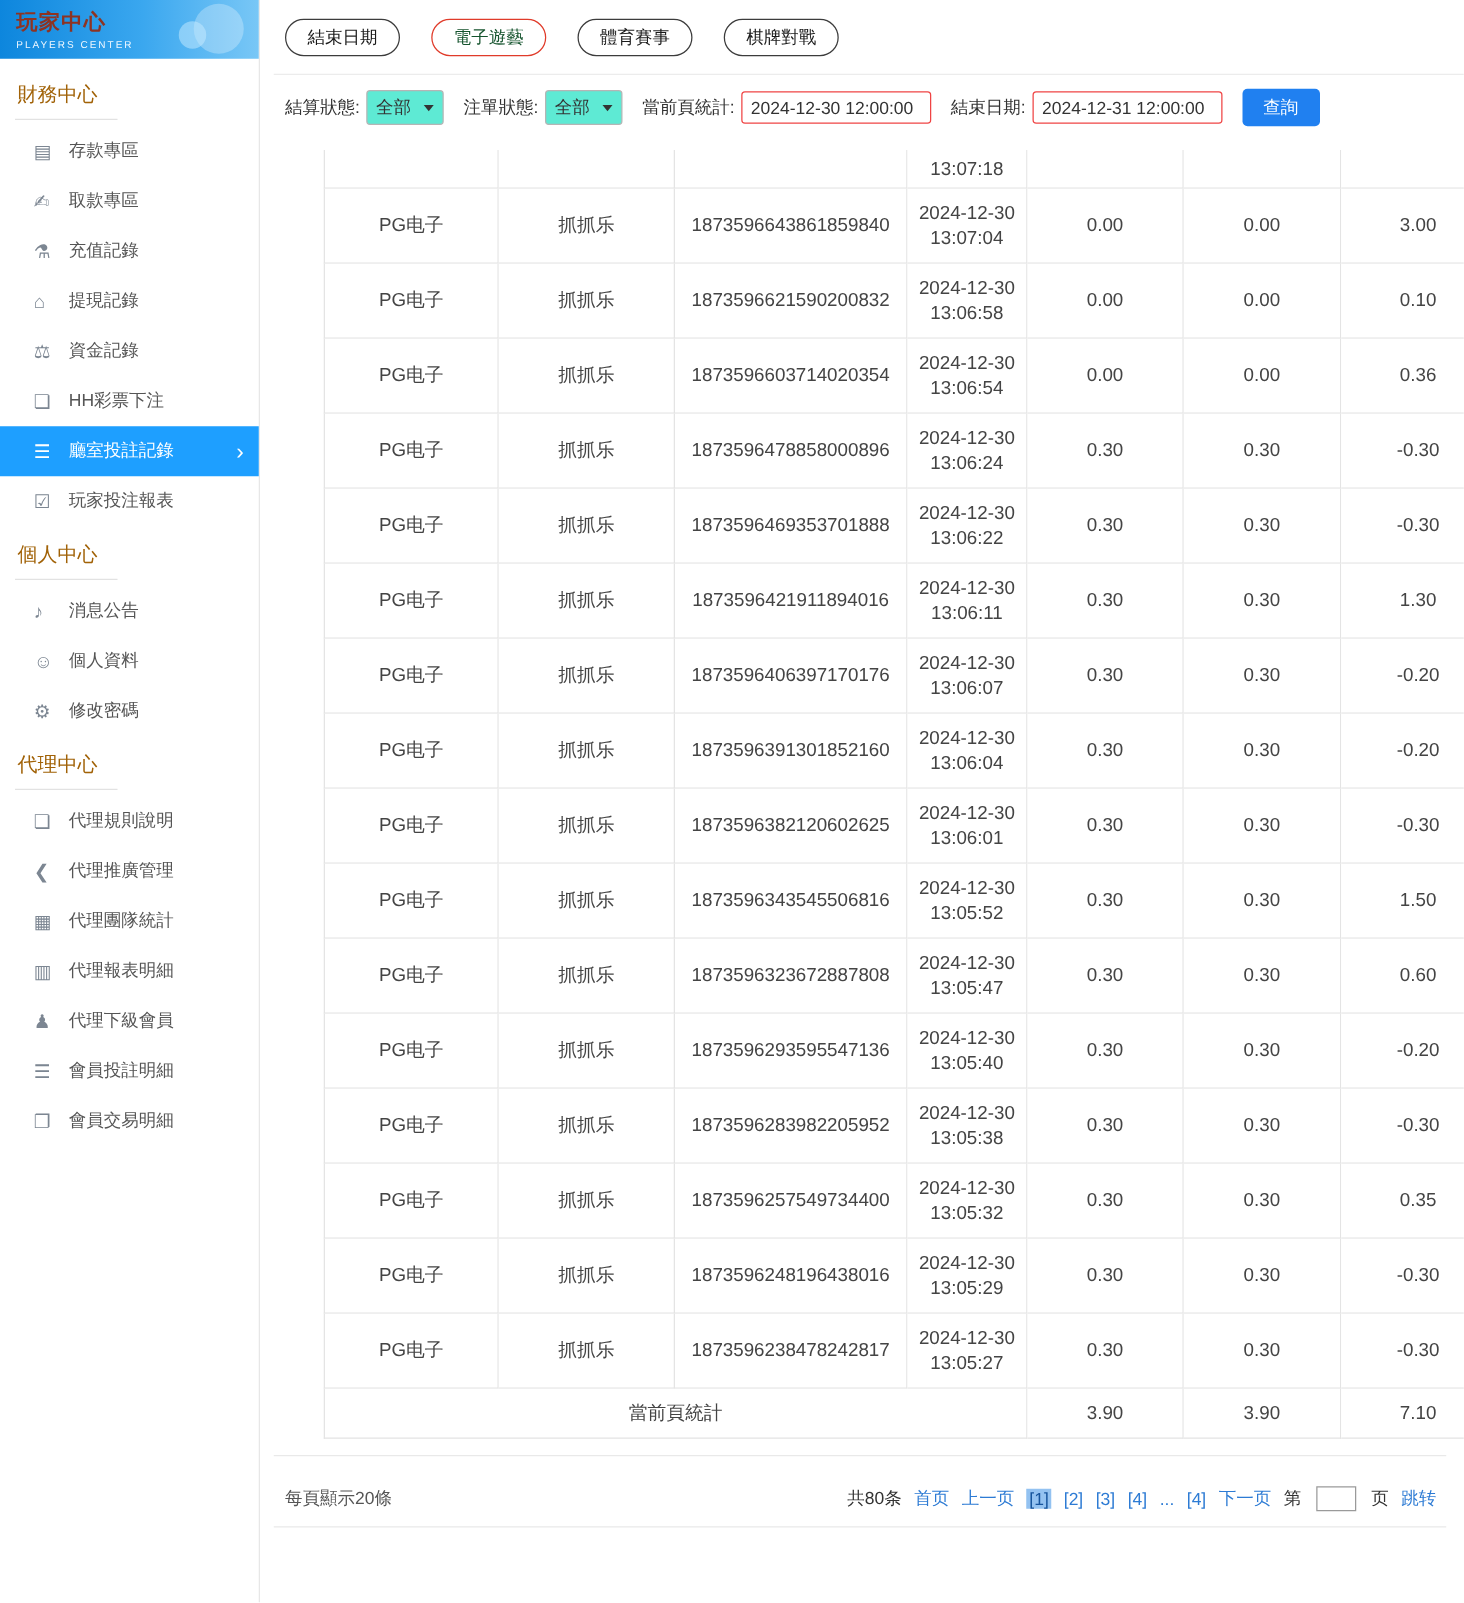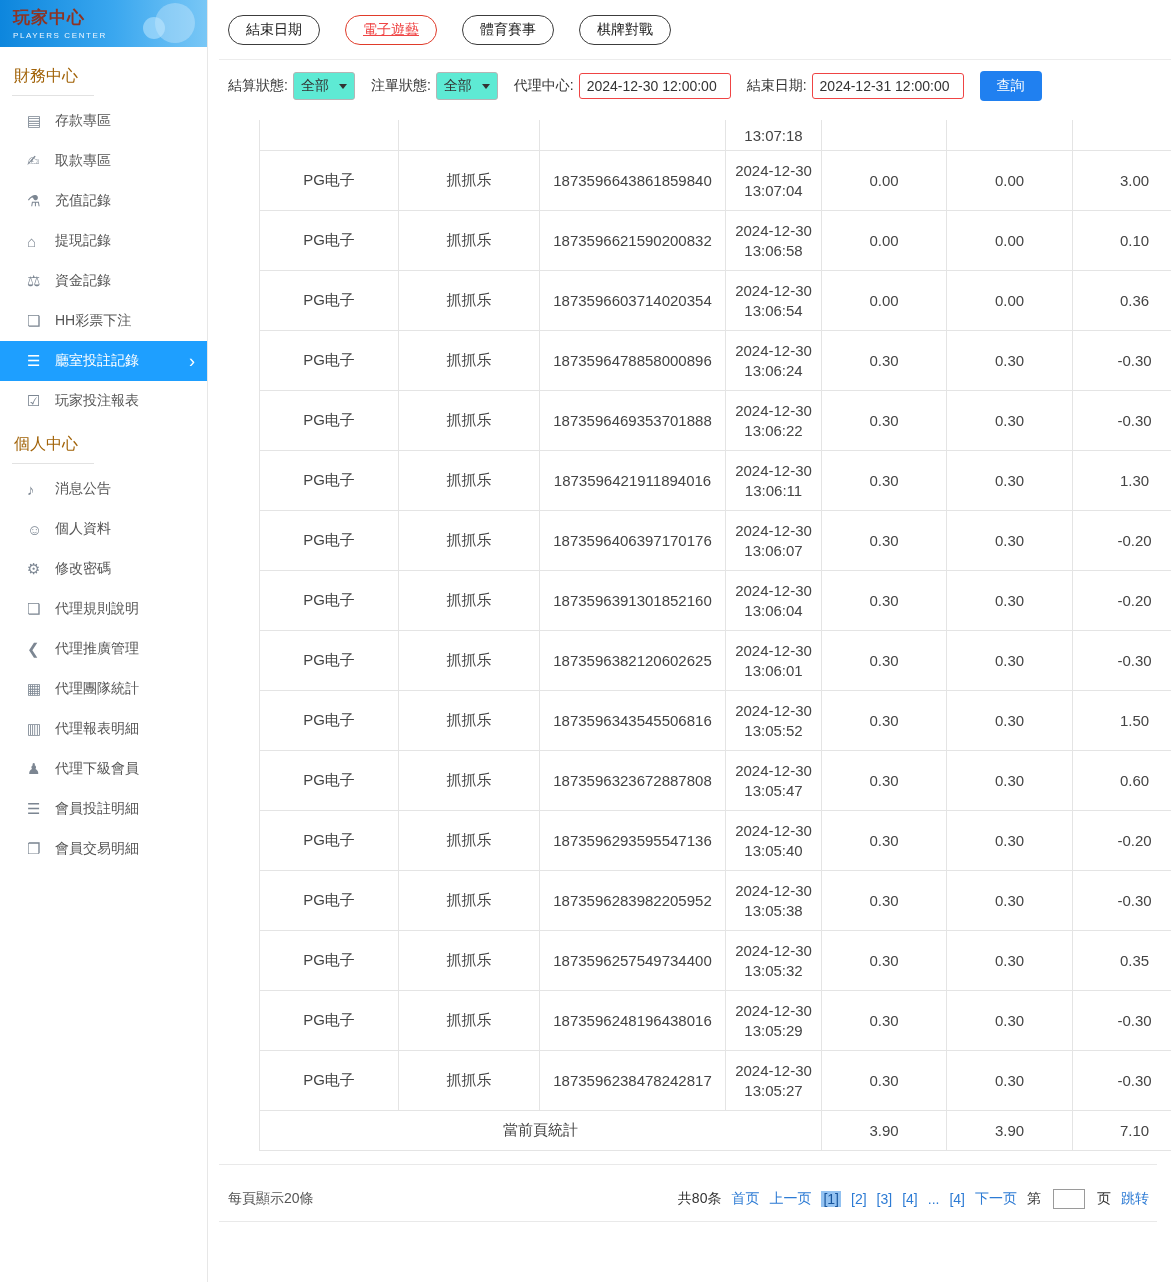--- a/index.html
+++ b/index.html
@@ -22,21 +22,21 @@
   .side-item.active{background:#1E9FFF;color:#fff;}
   .side-item.active .side-icon{color:#fff;}
   .side-chev{position:absolute;right:12px;color:#fff;font-size:18px;line-height:1;}
 
   
   .main{flex:1;position:relative;padding:0 13px 0 11px;box-sizing:border-box;}
   .tabbar{height:60px;display:flex;align-items:center;border-bottom:1px solid #ececec;padding-left:9px;box-sizing:border-box;}
   .tab-pill{display:inline-flex;align-items:center;justify-content:center;height:30px;padding:0 17px;margin-right:25px;
     background:#fff;border:1px solid #3c3c3c;border-radius:16px;font-size:14px;color:#1a1a1a;cursor:pointer;
     font-family:inherit;}
-  .tab-pill.active{color:#ef4444;border-color:#e03b2a;text-decoration:underline;}
+  .tab-pill.active{color:#14532d;border-color:#e03b2a;}
 
   .filterbar{height:52px;display:flex;align-items:center;padding-left:9px;font-size:14px;color:#333;box-sizing:border-box;}
   .flabel{margin-right:5px;}
   .fselect{display:inline-flex;align-items:center;justify-content:space-between;border:1px solid #b5b5b5;border-radius:3px;
     height:26px;min-width:46px;padding:0 7px;margin-right:16px;background:#5eead4;cursor:pointer;}
   .caret{width:0;height:0;border-left:4px solid transparent;border-right:4px solid transparent;border-top:5px solid #333;margin-left:9px;}
   .date-input{width:136px;height:24px;border:1px solid #ef4444;border-radius:3px;padding:0 7px;font-size:14px;color:#333;
     margin-right:16px;font-family:inherit;}
   .search-btn{background:#2080f0;color:#fff;border:none;border-radius:4px;height:30px;padding:0 17px;font-size:14px;cursor:pointer;font-family:inherit;}
 
@@ -123,20 +123,21 @@
           <span class="side-label">消息公告</span>
         </div>
         <div class="side-item">
           <span class="side-icon">☺</span>
           <span class="side-label">個人資料</span>
         </div>
         <div class="side-item">
           <span class="side-icon">⚙</span>
           <span class="side-label">修改密碼</span>
         </div>
+        <div class="side-sec"><span class="side-sec-title">代理中心</span></div>
         <div class="side-item">
           <span class="side-icon">❏</span>
           <span class="side-label">代理規則說明</span>
         </div>
         <div class="side-item">
           <span class="side-icon">❮</span>
           <span class="side-label">代理推廣管理</span>
         </div>
         <div class="side-item">
           <span class="side-icon">▦</span>
@@ -174,21 +175,21 @@
       <span class="flabel">結算狀態:</span>
       <span class="fselect">
         <span>全部</span>
         <i class="caret"></i>
       </span>
       <span class="flabel">注單狀態:</span>
       <span class="fselect">
         <span>全部</span>
         <i class="caret"></i>
       </span>
-      <span class="flabel">代理中心:</span>
+      <span class="flabel">當前頁統計:</span>
       <input class="date-input" type="text" value="2024-12-30 12:00:00" style="">
       <span class="flabel">結束日期:</span>
       <input class="date-input" type="text" value="2024-12-31 12:00:00" style="">
       <button class="search-btn">查詢</button>
     </div>
 
     <div class="table-wrap">
       <table>
         <colgroup>
           <col style="width:140px">

